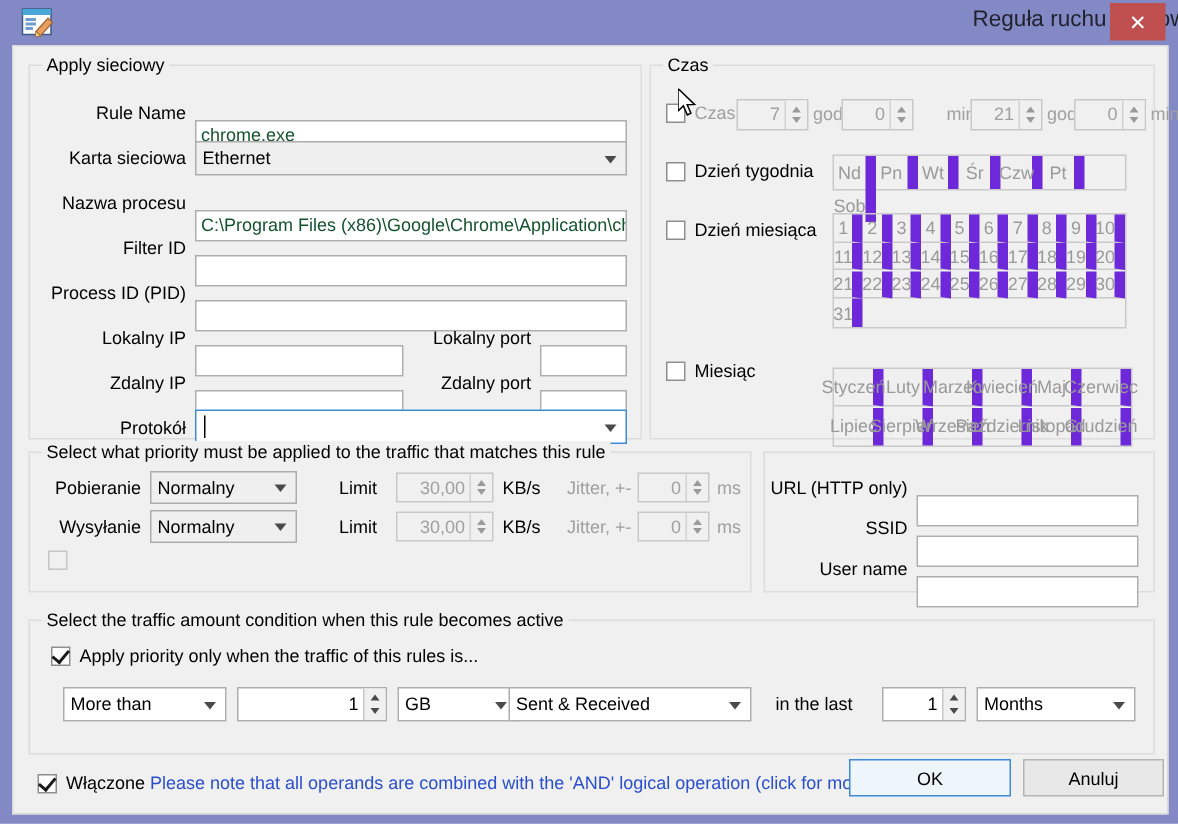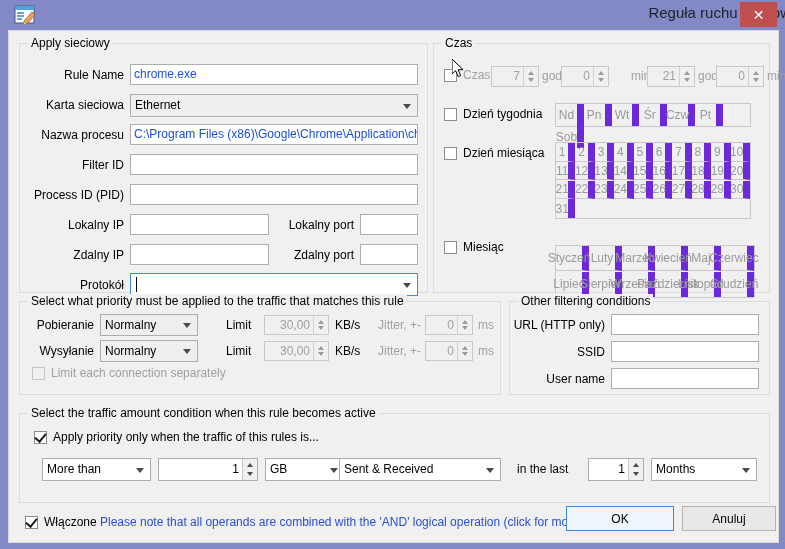--- a/index.html
+++ b/index.html
@@ -33,23 +33,24 @@
   .group-title{
     position:absolute;top:-8px;left:8px;background:#f0f0f0;
     padding:0 3px;font-size:12px;color:#000;white-space:nowrap;
   }
   .lbl{position:absolute;font-size:12px;color:#000;text-align:right;white-space:nowrap;}
   .lbl-l{position:absolute;font-size:12px;color:#000;white-space:nowrap;}
   .lbl-dis{position:absolute;font-size:12px;color:#a0a0a0;white-space:nowrap;}
   
   .tb{
     position:absolute;background:#fff;border:1px solid #adadad;
-    font-family:"Liberation Sans",sans-serif;font-size:12px;color:#1d4ed8;
+    font-family:"Liberation Sans",sans-serif;font-size:12px;color:#14532d;
     padding:0 3px;box-sizing:border-box;overflow:hidden;white-space:nowrap;
     line-height:19px;
+    margin-top:16px;
   }
   .combo{
     position:absolute;background:#efefef;border:1px solid #adadad;
     box-sizing:border-box;font-size:12px;color:#000;
     padding-left:4px;line-height:21px;white-space:nowrap;overflow:hidden;
   }
   .combo.white{background:#fff;}
   .combo.focus{border:1px solid #3d8ad6;background:#fff;}
   .combo .arrow{
     position:absolute;right:6px;top:50%;margin-top:-2px;
@@ -315,25 +316,23 @@
       <div class="spin" style="left:405px;top:39px;width:48px;height:20px;">
         <span class="val">0</span>
         <span class="btns">
             <i class="up"></i>
             <i class="dn"></i>
           </span>
       </div>
       <span class="lbl-dis" style="left:458px;top:42px;">ms</span>
 
       <div class="cb dis" style="left:12px;top:65px;"></div>
-      <span class="lbl-dis" style="left:31px;top:64px;">Limit each connection separately</span>
     </div>
 
     <div class="group" style="left:500px;top:270px;width:259px;height:92px;">
-      <span class="group-title">Other filtering conditions</span>
       <span class="lbl" style="left:0px;top:16px;width:95px;">URL (HTTP only)</span>
       <div class="tb" style="left:101px;top:12px;width:148px;height:21px;"></div>
       <span class="lbl" style="left:0px;top:43px;width:95px;">SSID</span>
       <div class="tb" style="left:101px;top:39px;width:148px;height:21px;"></div>
       <span class="lbl" style="left:0px;top:70px;width:95px;">User name</span>
       <div class="tb" style="left:101px;top:66px;width:148px;height:21px;"></div>
     </div>
 
     <div class="group" style="left:10px;top:382px;width:749px;height:88px;">
       <span class="group-title">Select the traffic amount condition when this rule becomes active</span>

